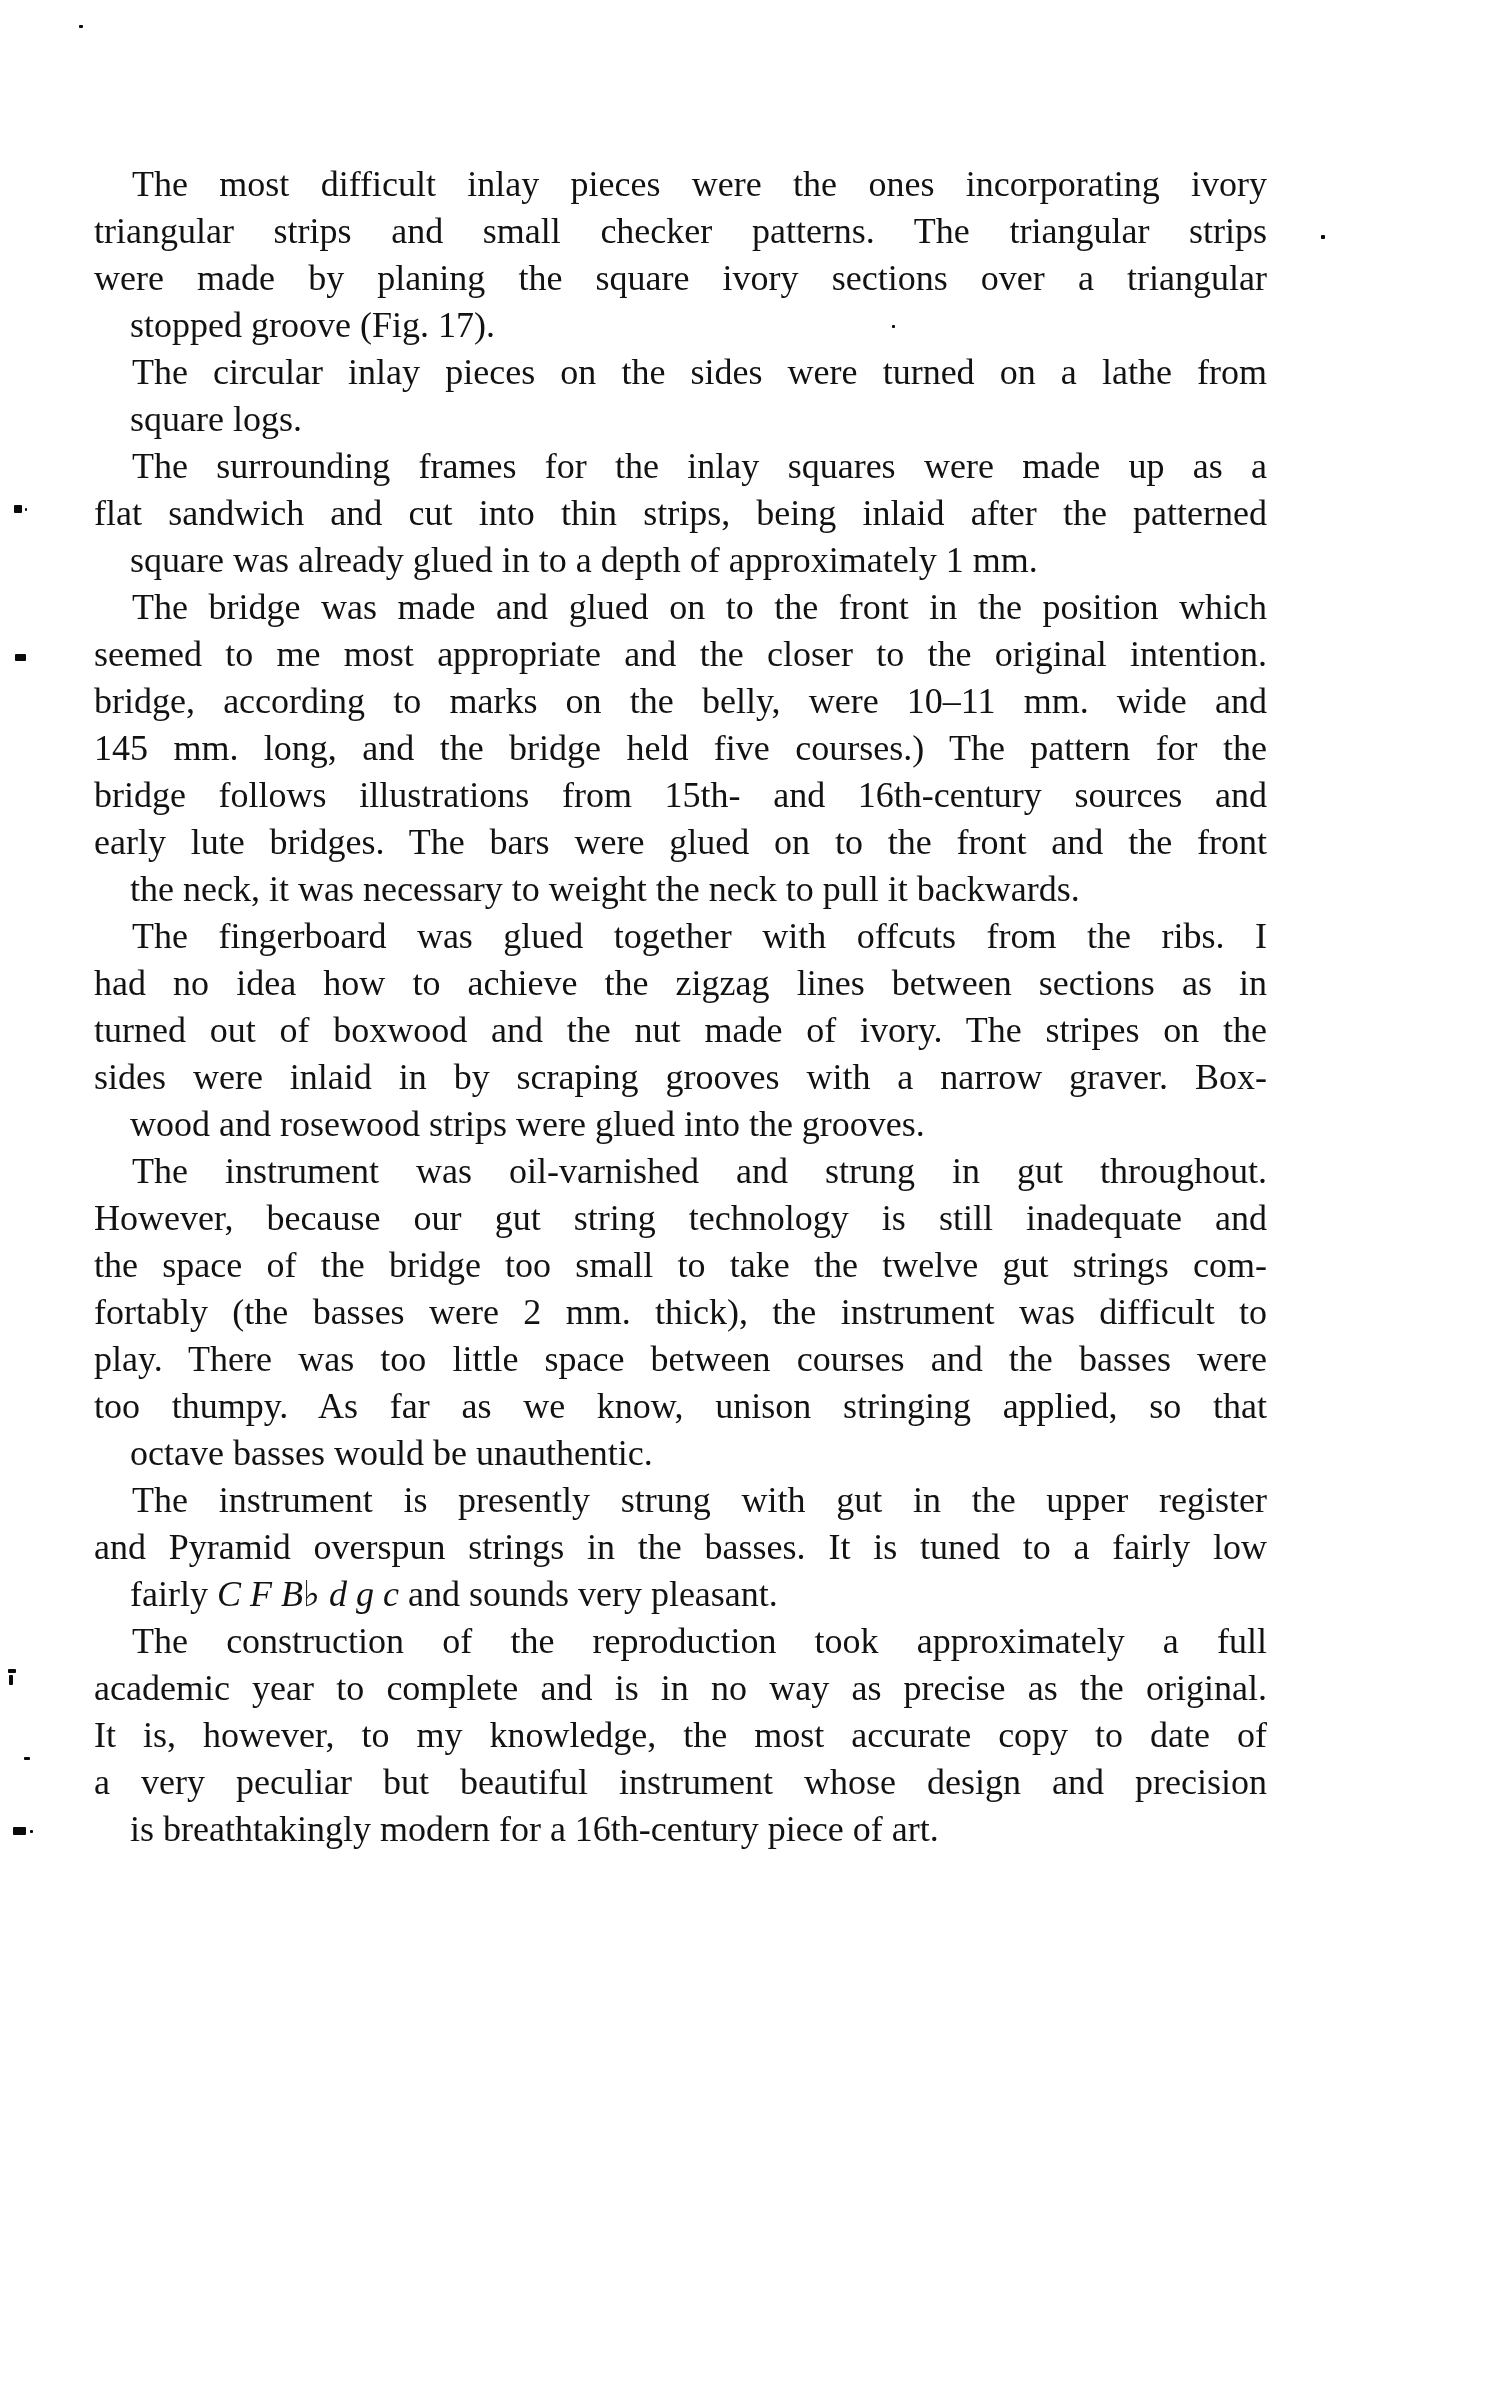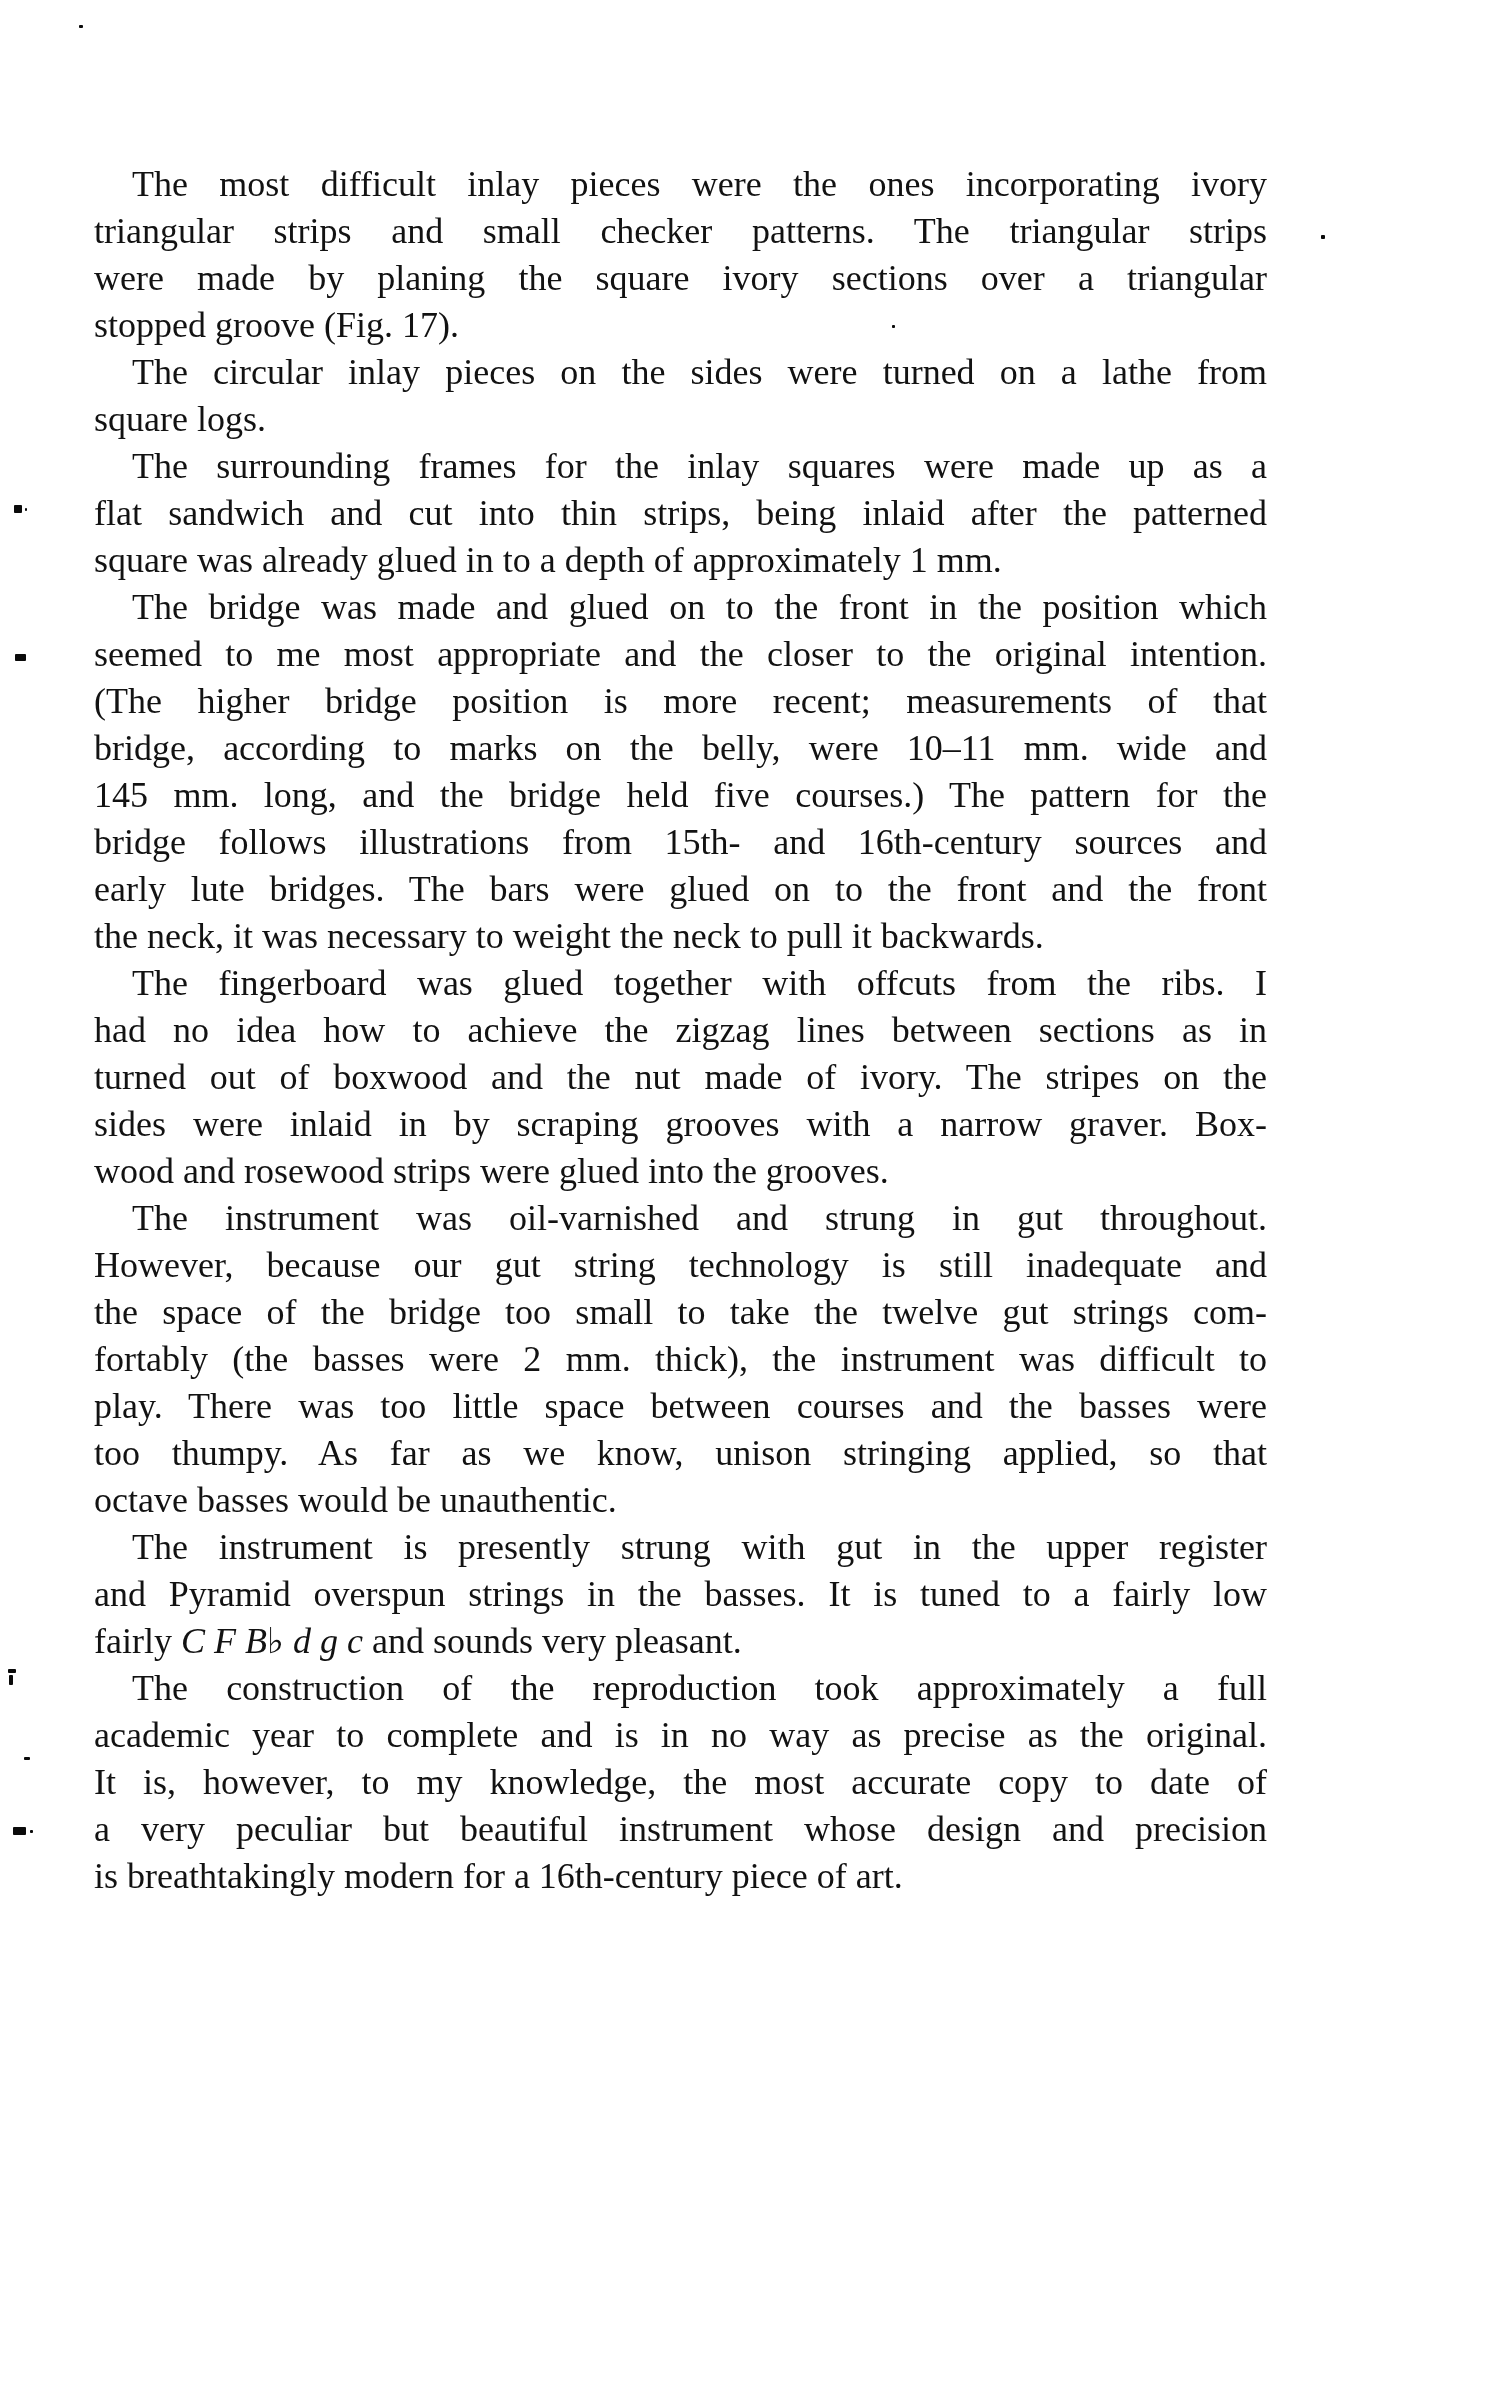--- a/index.html
+++ b/index.html
@@ -26,21 +26,21 @@
   .line {
     height: 47px;
     line-height: 47px;
     font-size: 36px;
     text-align: justify;
     text-align-last: justify;
     overflow: hidden;
     white-space: normal;
   }
   .line.first { padding-left: 38px; }
-  .line.last  { text-align-last: left; }
+  .line.last  { text-align-last: left; margin-left: 36px; }
   .it { font-style: italic; }
   .page-number {
     position: absolute;
     left: 1189px;
     top: 2173px;
     font-size: 35px;
     line-height: 38px;
     color: #121212;
   }
   .speck {
@@ -83,21 +83,20 @@
         <div class="line last">square logs.</div>
       </div>
       <div class="para">
         <div class="line first">The surrounding frames for the inlay squares were made up as a</div>
         <div class="line">flat sandwich and cut into thin strips, being inlaid after the patterned</div>
         <div class="line last">square was already glued in to a depth of approximately 1 mm.</div>
       </div>
       <div class="para">
         <div class="line first">The bridge was made and glued on to the front in the position which</div>
         <div class="line">seemed to me most appropriate and the closer to the original intention.</div>
-        <div class="line">(The higher bridge position is more recent; measurements of that</div>
         <div class="line">bridge, according to marks on the belly, were 10–11 mm. wide and</div>
         <div class="line">145 mm. long, and the bridge held five courses.) The pattern for the</div>
         <div class="line">bridge follows illustrations from 15th- and 16th-century sources and</div>
         <div class="line">early lute bridges. The bars were glued on to the front and the front</div>
         <div class="line last">the neck, it was necessary to weight the neck to pull it backwards.</div>
       </div>
       <div class="para">
         <div class="line first">The fingerboard was glued together with offcuts from the ribs. I</div>
         <div class="line">had no idea how to achieve the zigzag lines between sections as in</div>
         <div class="line">turned out of boxwood and the nut made of ivory. The stripes on the</div>

